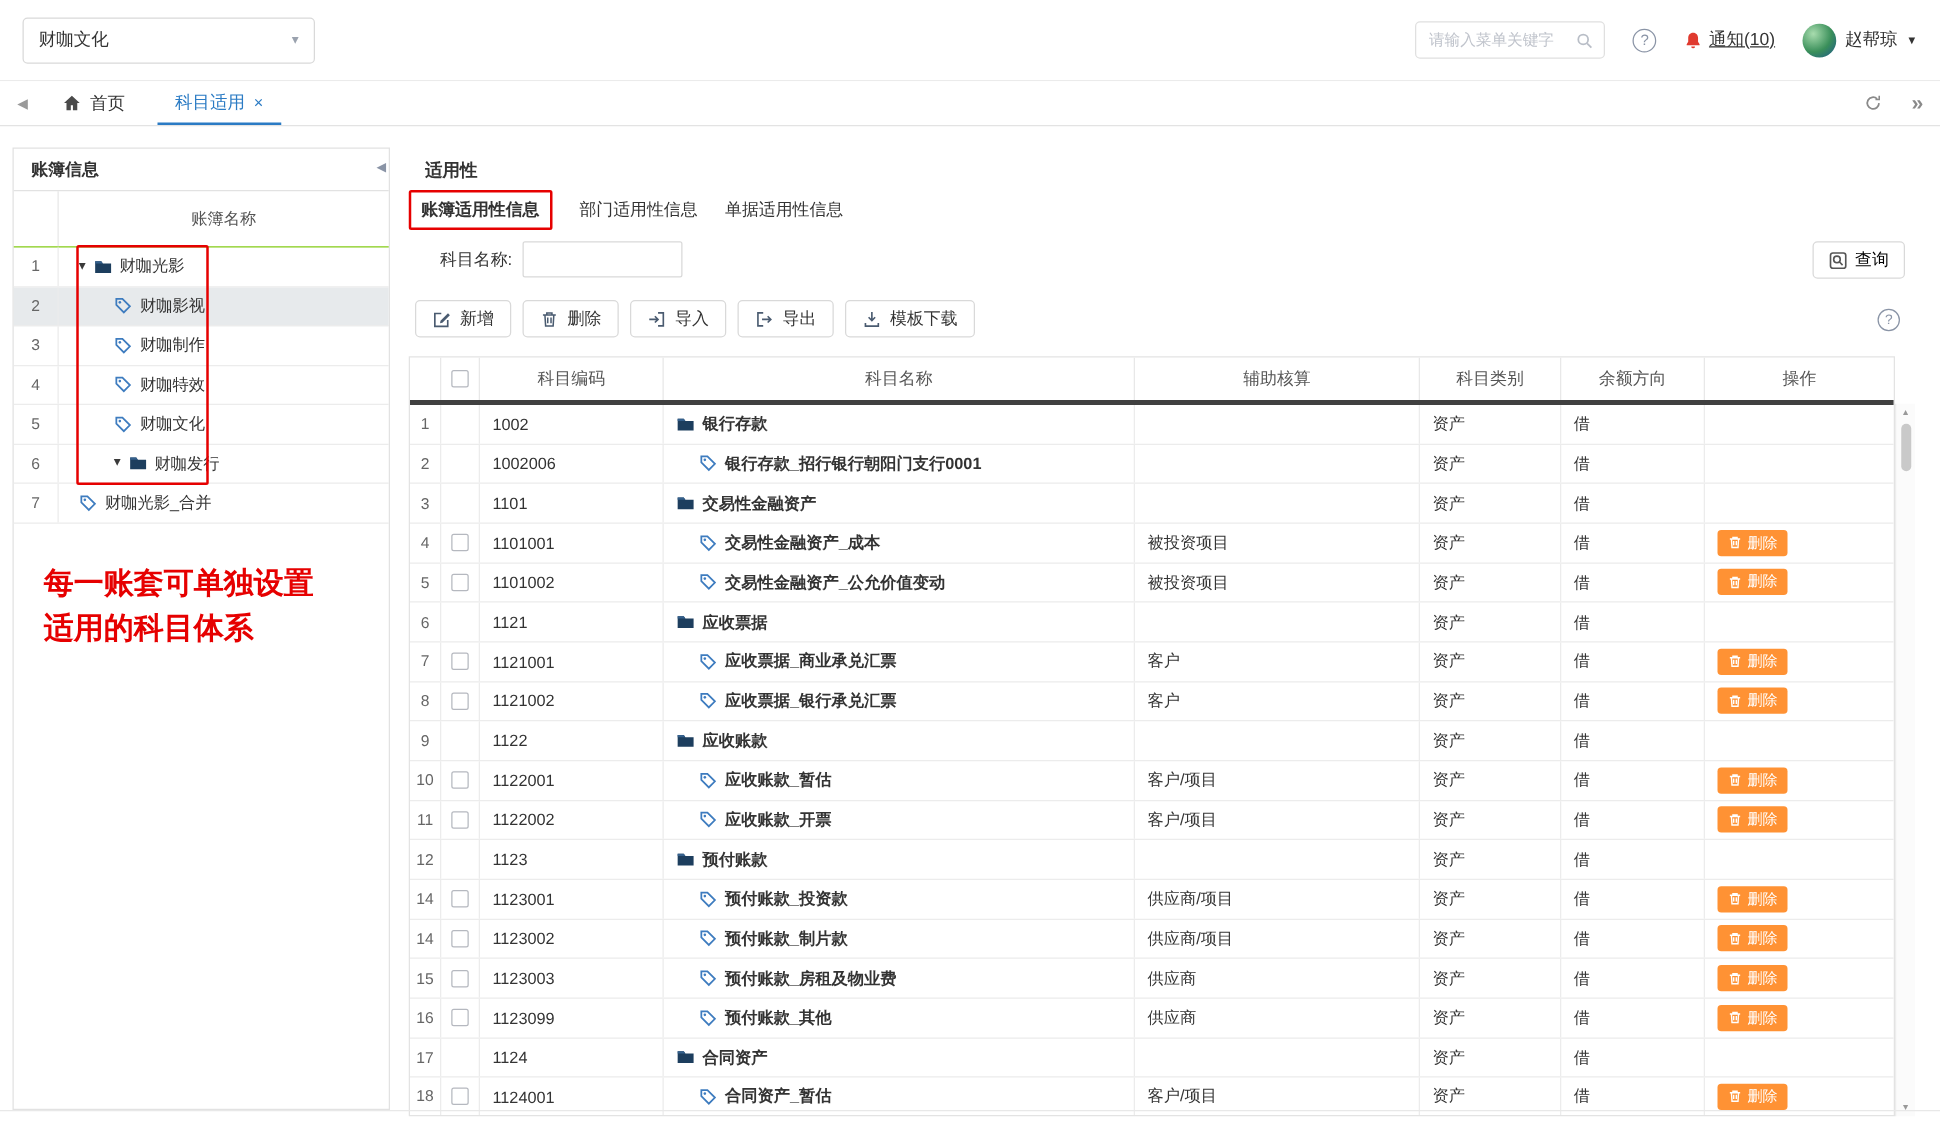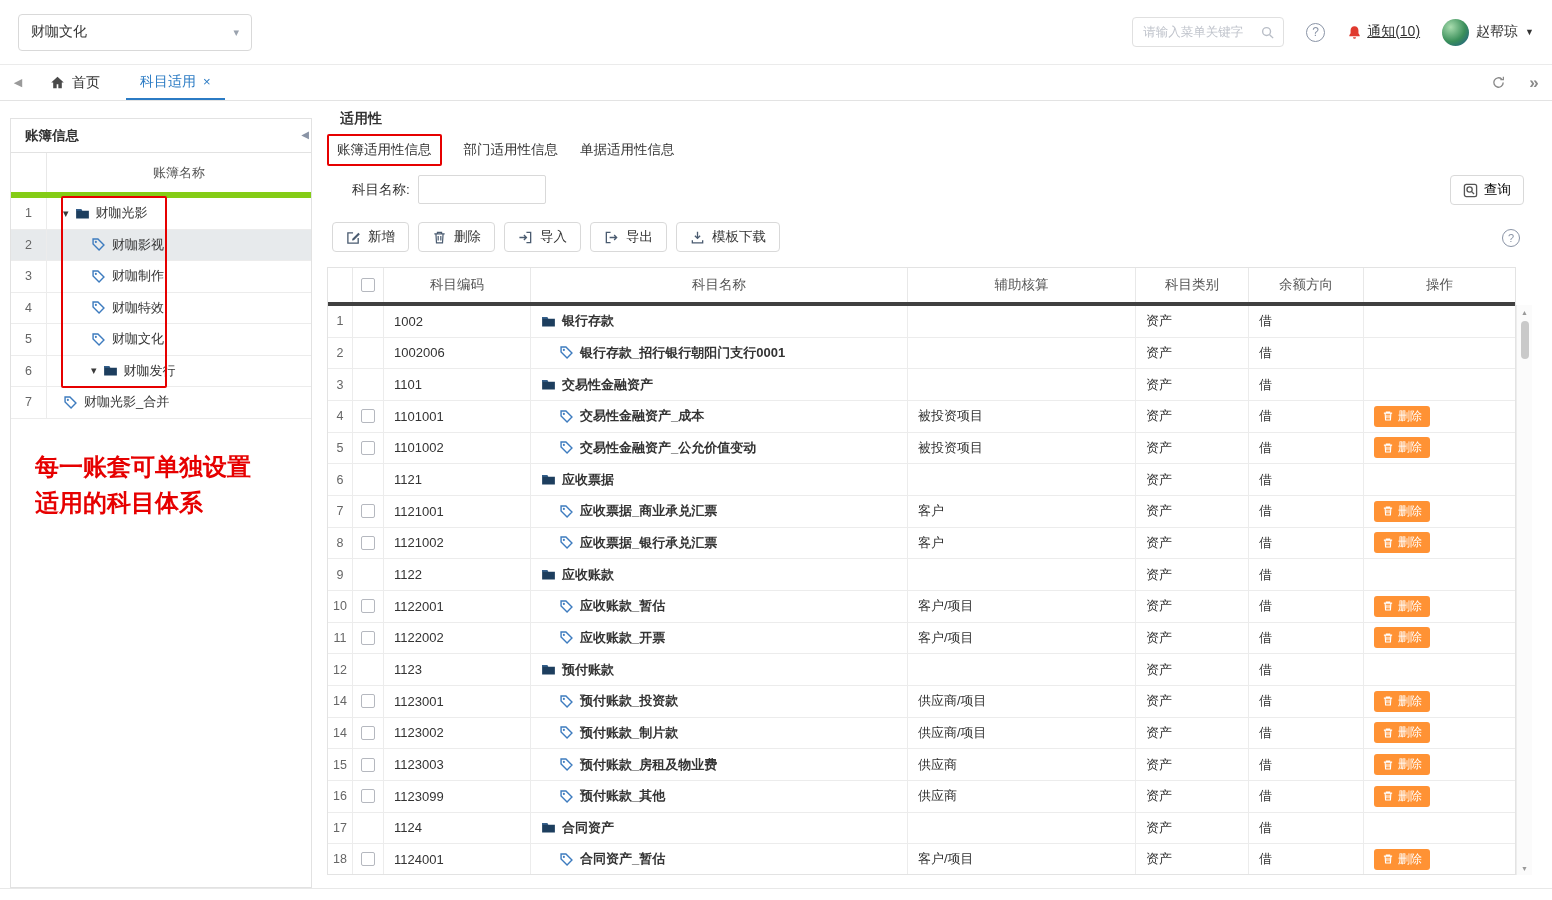--- a/index.html
+++ b/index.html
@@ -47,45 +47,45 @@
   .nav-forward { font-size:17px; font-weight:bold; }
   
   .sidebar { position:absolute; left:10px; top:118px; width:302px; height:770px;
     border:1px solid #e2e2e2; background:#fff; }
   .sb-header { height:34px; border-bottom:1px solid #e2e2e2; display:flex;
     align-items:center; padding-left:14px; font-weight:bold; font-size:13.5px;
     position:relative; }
   .sb-collapse { position:absolute; right:2px; top:10px; color:#8a94a6; font-size:10px;
     cursor:pointer; }
   .sb-colhead { height:45px; display:grid; grid-template-columns:36px 1fr;
-    border-bottom:6px solid #84cc16; }
+    border-bottom:1px solid #84cc16; }
   .sb-colhead .sb-ch-num { border-right:1px solid #e8e8e8; }
   .sb-colhead .sb-ch-name { display:flex; align-items:center; justify-content:center;
     color:#555; font-size:13px; }
   .sb-row { height:31.5px; display:grid; grid-template-columns:36px 1fr;
     border-bottom:1px solid #ececec; cursor:pointer; }
   .sb-row.selected { background:#e7eaec; }
   .sb-num { display:flex; align-items:center; justify-content:center; color:#666;
     font-size:12.5px; border-right:1px solid #ececec; }
   .sb-name { display:flex; align-items:center; gap:6px; font-size:13px; overflow:hidden;
     white-space:nowrap; }
   .tarrow { font-size:11px; color:#3a3a3a; line-height:1; cursor:pointer; }
   .ic { width:15px; height:15px; flex:none; }
   .ic-s { width:12px; height:12px; flex:none; }
   .sb-note { position:absolute; left:24px; top:330px; color:#e60000; font-size:24px;
     font-weight:bold; line-height:36px; white-space:nowrap; }
   .sb-redbox { position:absolute; left:50px; top:77px; width:106px; height:192px;
     border:2px solid #e60000; border-radius:2px; pointer-events:none; }
   
-  .main { position:absolute; left:327px; top:105px; width:1205px; height:770px; }
+  .main { position:absolute; left:327px; top:123px; width:1205px; height:770px; }
   .m-title { position:absolute; top:5px; left:13px; font-weight:bold; font-size:14px; }
   .m-tabs { position:absolute; top:28px; left:0; height:34px; display:flex;
     align-items:center; gap:22px; }
   .m-tab { font-size:13.5px; color:#333; cursor:pointer; }
-  .m-tab.active { font-weight:normal; }
+  .m-tab.active { font-weight:bold; }
   .m-tab.annotated { border:2px solid #e60000; border-radius:2px; padding:5px 8px; }
   .m-filter { position:absolute; top:70px; left:5px; display:flex; align-items:center;
     gap:8px;margin-left:20px; }
   .m-filter label { font-size:13.5px; }
   .m-filter input { width:128px; height:29px; border:1px solid #d9d9d9; border-radius:2px;
     outline:none; padding:0 8px; font-family:inherit; font-size:13px; }
   .m-query { position:absolute; top:70px; right:8px; height:30px; padding:0 12px;
     background:#fff; border:1px solid #d9d9d9; border-radius:4px; display:flex;
     align-items:center; gap:6px; font-size:13.5px; cursor:pointer; font-family:inherit; }
   .m-toolbar { position:absolute; top:117px; left:5px; display:flex; gap:9px; }

